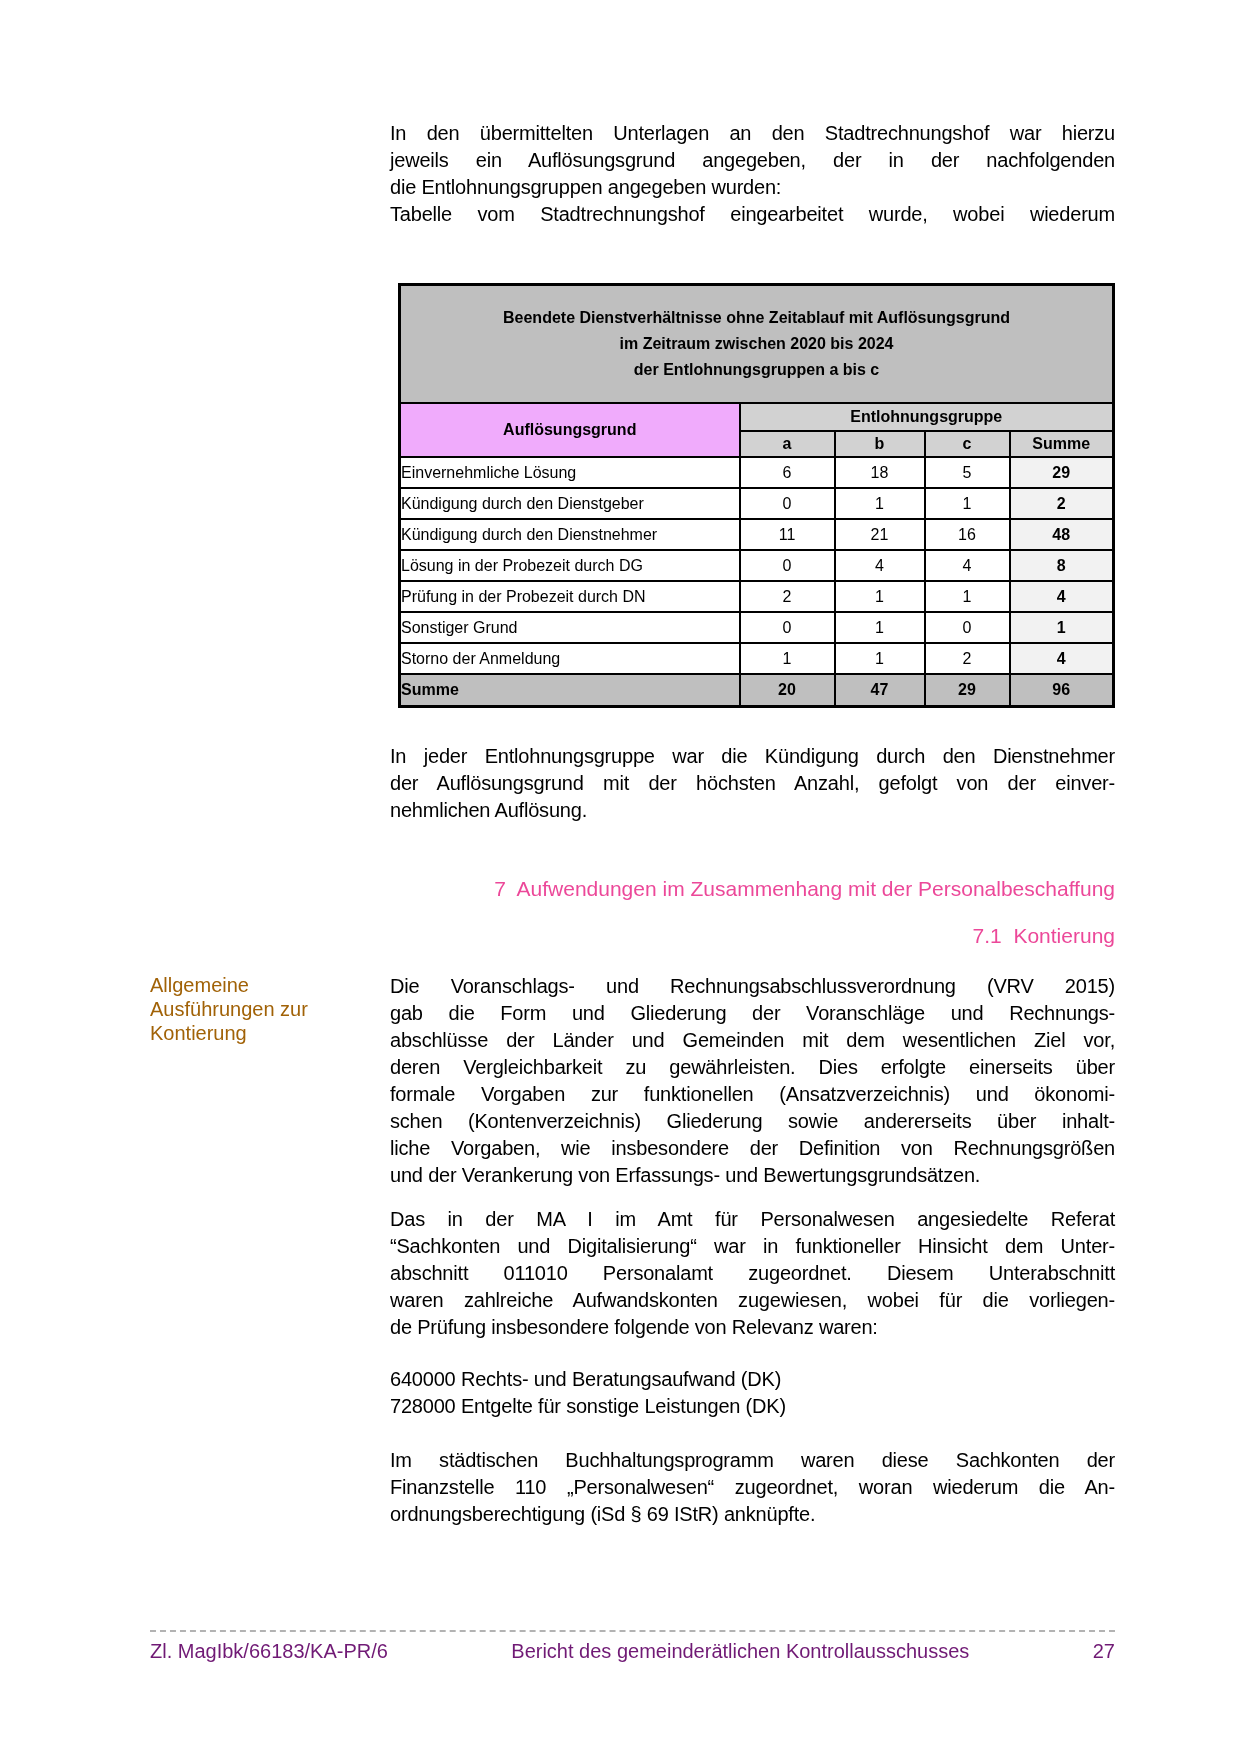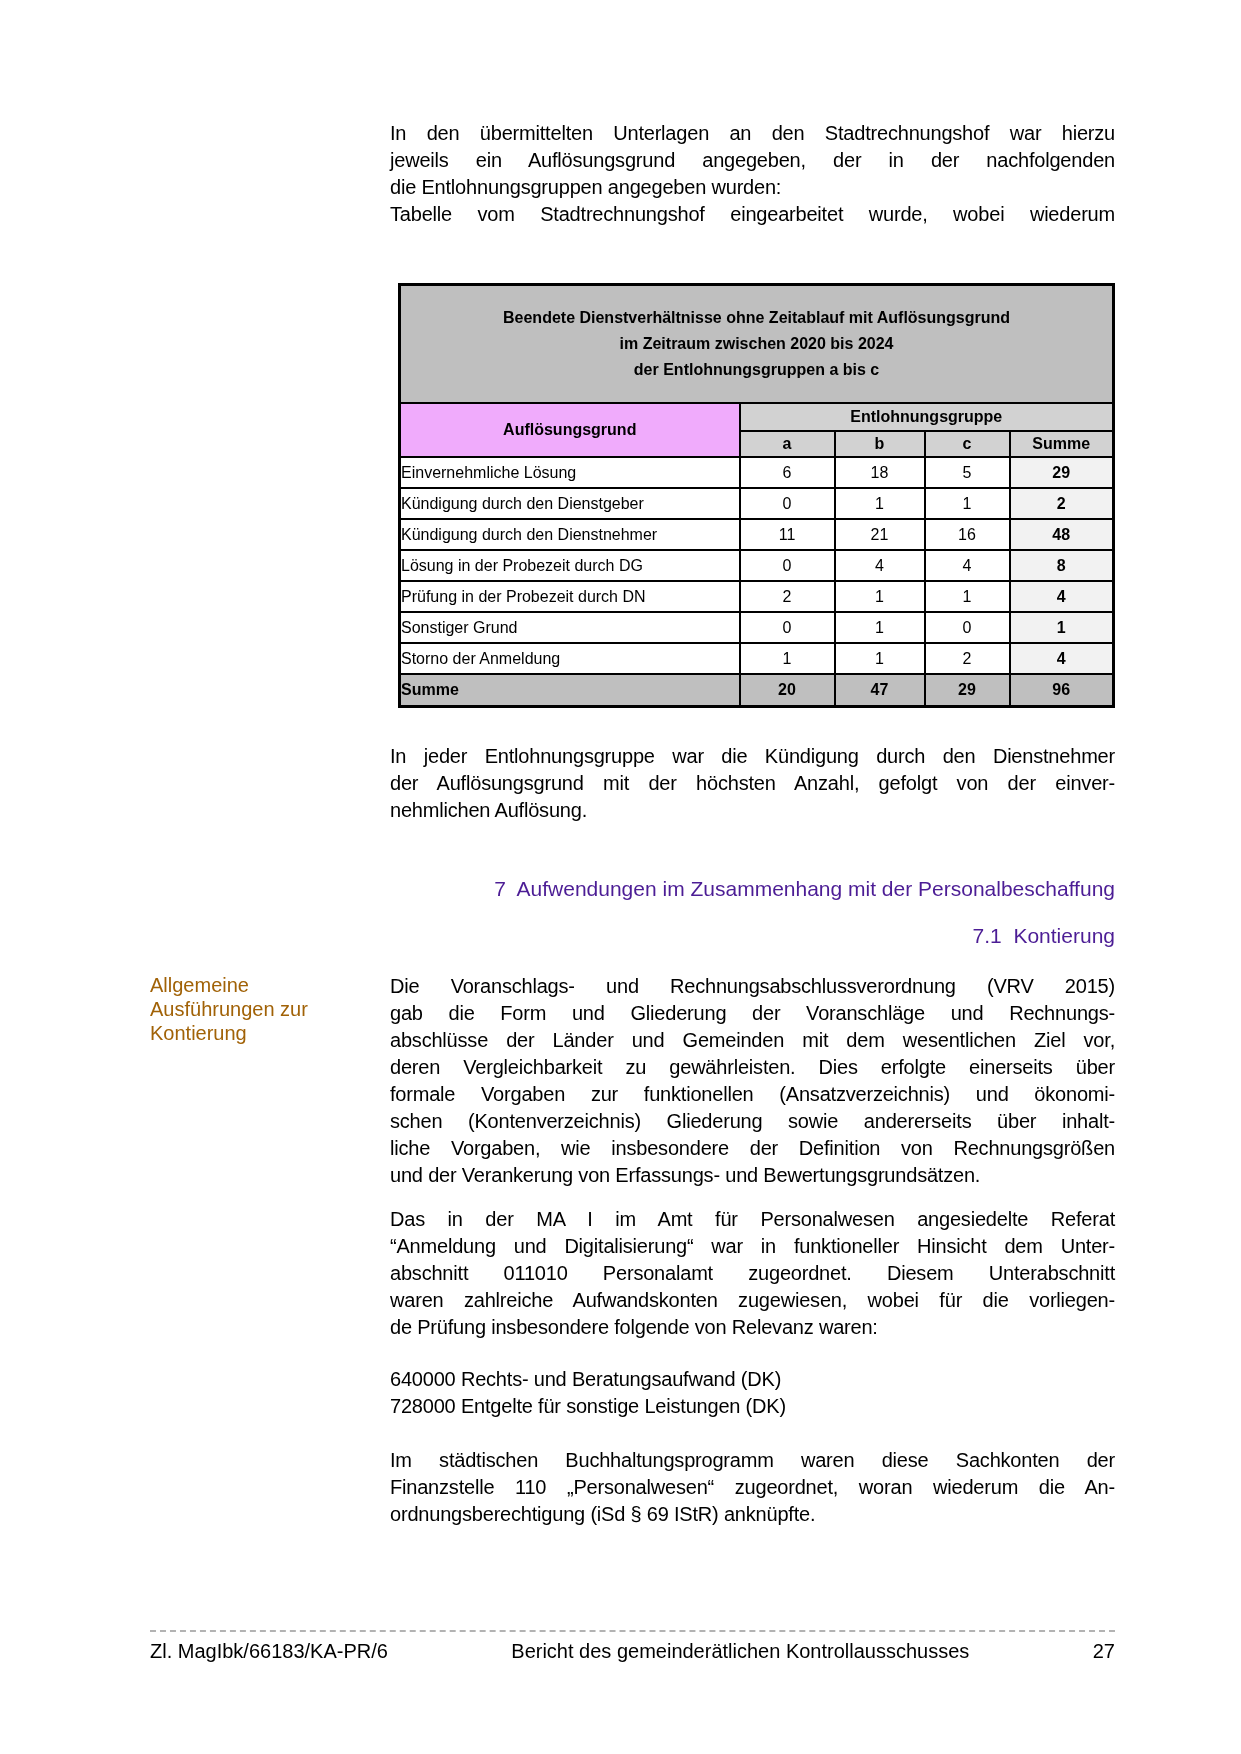--- a/index.html
+++ b/index.html
@@ -7,21 +7,21 @@
     position:relative; width:1241px; height:1754px; margin:0 auto;
     background:#ffffff; overflow:hidden;
     font-family:"Liberation Sans", sans-serif; color:#000;
   }
   .col { position:absolute; left:390px; width:725px; }
   .para { font-size:20px; letter-spacing:-0.2px; }
   .ln  { height:27px; line-height:27px; white-space:nowrap; overflow:visible; }
   .j   { text-align:justify; text-align-last:justify; }
   .heading {
     position:absolute; left:390px; width:725px; text-align:right;
-    font-size:21px; color:#4c1d95; white-space:pre; line-height:27px;
+    font-size:21px; color:#ec4899; white-space:pre; line-height:27px;
   }
   .mnote { position:absolute; left:150px; width:230px; color:#a16207; font-size:20px; }
   .mnote .ln { height:24px; line-height:24px; white-space:nowrap; }
 
   
   table.dt { position:absolute; left:398px; top:283px; border-collapse:collapse;
              table-layout:fixed; width:714px; border:3px solid #000; }
   table.dt td { border:2px solid #000; font-size:16px; padding:0; overflow:hidden; }
   td.cap { background:#bfbfbf; height:116px; text-align:center; font-weight:bold;
            font-size:18px; }
@@ -30,21 +30,21 @@
   td.hgroup  { background:#d2d2d2; font-weight:bold; text-align:center; height:26px; }
   td.hcol    { background:#d2d2d2; font-weight:bold; text-align:center; height:24px; }
   td.lbl { text-align:left; padding-left:10px; height:29px; background:#fff; }
   td.num { text-align:center; height:29px; background:#fff; }
   td.sumcol { text-align:center; font-weight:bold; background:#f2f2f2; }
   tr.total td { background:#bfbfbf; font-weight:bold; height:30px; }
   tr.total td.lbl { background:#bfbfbf; }
 
   
   .footer { position:absolute; left:150px; width:965px; top:1630px;
-            color:#000000; font-size:20px; }
+            color:#701a75; font-size:20px; }
   .footer-rule { border-top:2px dashed #b3b3b3; height:0; margin-bottom:8px; }
   .footer-row { display:flex; justify-content:space-between; align-items:baseline; }
 </style>
 </head>
 <body>
 
 <div class="page">
 
   <div class="col para" style="top:120px">
     <div class="ln j">In den übermittelten Unterlagen an den Stadtrechnungshof war hierzu</div>
@@ -160,21 +160,21 @@
     <div class="ln j">abschlüsse der Länder und Gemeinden mit dem wesentlichen Ziel vor,</div>
     <div class="ln j">deren Vergleichbarkeit zu gewährleisten. Dies erfolgte einerseits über</div>
     <div class="ln j">formale Vorgaben zur funktionellen (Ansatzverzeichnis) und ökonomi-</div>
     <div class="ln j">schen (Kontenverzeichnis) Gliederung sowie andererseits über inhalt-</div>
     <div class="ln j">liche Vorgaben, wie insbesondere der Definition von Rechnungsgrößen</div>
     <div class="ln">und der Verankerung von Erfassungs- und Bewertungsgrundsätzen.</div>
   </div>
 
   <div class="col para" style="top:1206px">
     <div class="ln j">Das in der MA I im Amt für Personalwesen angesiedelte Referat</div>
-    <div class="ln j">“Anmeldung und Digitalisierung“ war in funktioneller Hinsicht dem Unter-</div>
+    <div class="ln j">“Sachkonten und Digitalisierung“ war in funktioneller Hinsicht dem Unter-</div>
     <div class="ln j">abschnitt 011010 Personalamt zugeordnet. Diesem Unterabschnitt</div>
     <div class="ln j">waren zahlreiche Aufwandskonten zugewiesen, wobei für die vorliegen-</div>
     <div class="ln">de Prüfung insbesondere folgende von Relevanz waren:</div>
   </div>
 
   <div class="col para" style="top:1366px">
     <div class="ln">640000 Rechts- und Beratungsaufwand (DK)</div>
     <div class="ln">728000 Entgelte für sonstige Leistungen (DK)</div>
   </div>
 

